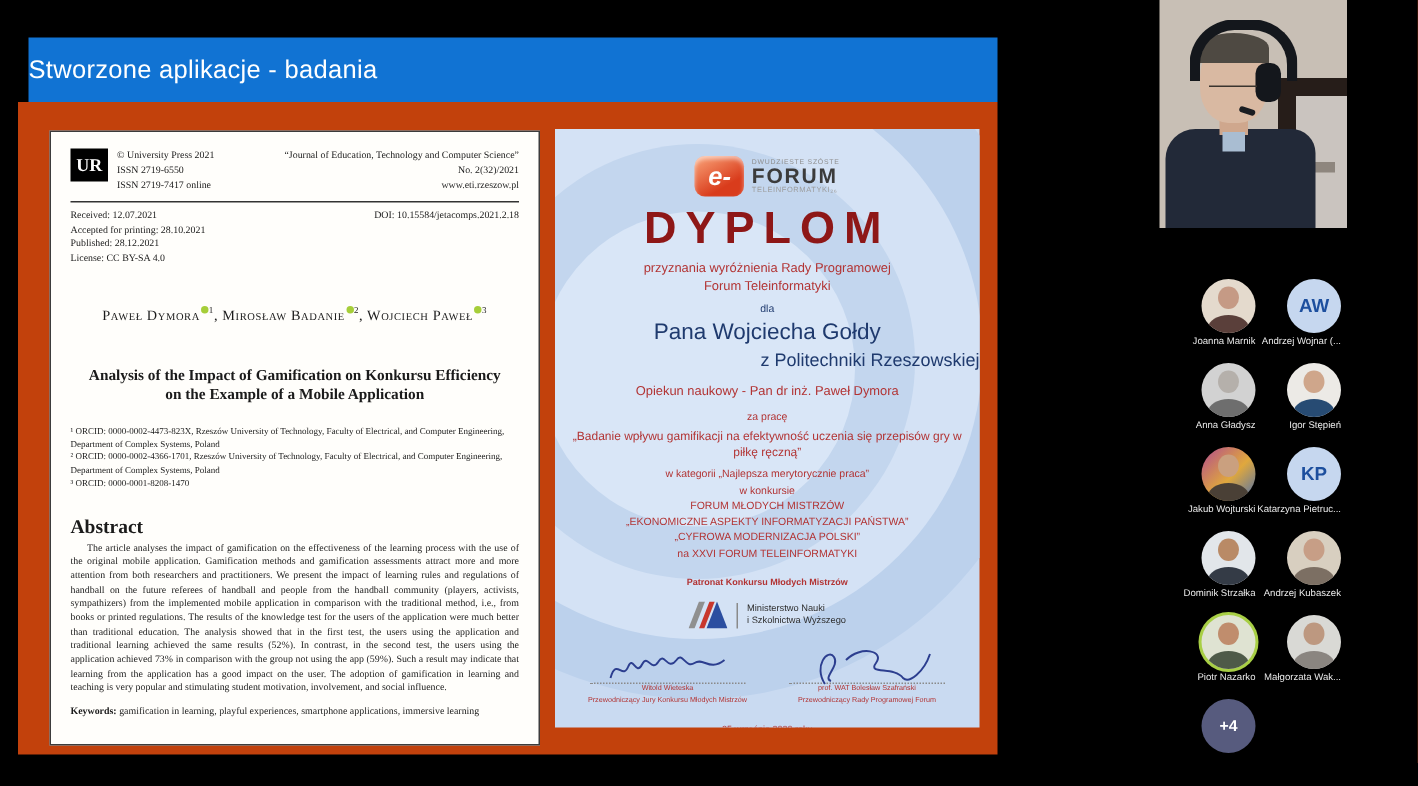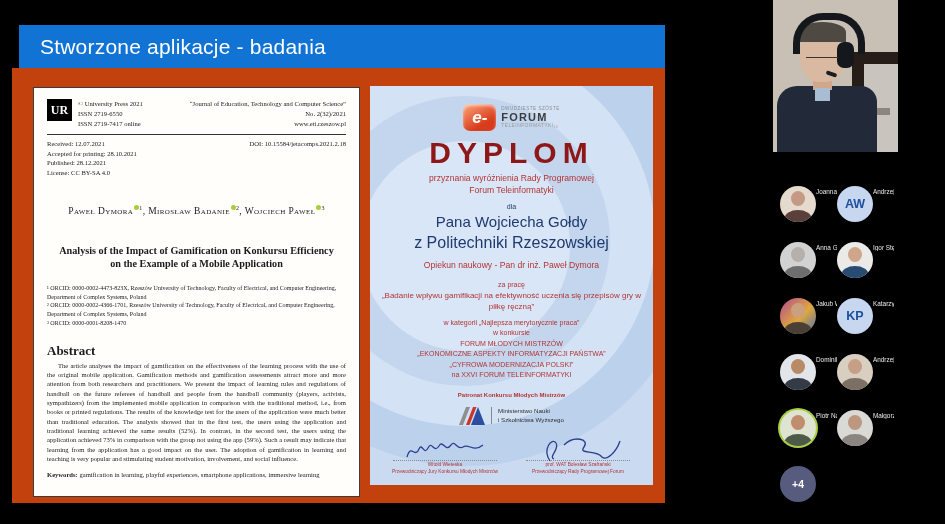--- a/index.html
+++ b/index.html
@@ -3,21 +3,21 @@
 <meta charset="utf-8">
 <style>
   html,body{margin:0;padding:0;background:#000;}
   body{width:945px;height:524px;position:relative;overflow:hidden;
        font-family:"Liberation Sans",sans-serif;}
 
   
   .slide{position:absolute;left:12px;top:25px;width:653px;height:478px;}
   .banner{position:absolute;left:7px;top:0;right:0;height:43px;background:#1173d3;
           display:flex;align-items:center;}
-  .banner-title{color:#fff;font-size:21px;padding-left:21px;letter-spacing:.2px;}
+  .banner-title{color:#fff;font-size:17px;letter-spacing:.2px;}
   .slide-body{position:absolute;left:0;top:43px;width:653px;height:435px;background:#c2410c;text-decoration:underline;}
 
   
   .paper{position:absolute;left:21px;top:19px;width:327px;height:410px;background:#fffefb;
          border:1px solid #3c3c3c;box-sizing:border-box;padding:11px 13px 8px 13px;
          font-family:"Liberation Serif",serif;color:#1b1b1b;}
   .paper-header{display:flex;gap:6px;border-bottom:1px solid #333;padding-bottom:5px;}
   .ur-logo{width:25px;height:22px;background:#000;color:#fff;font-weight:bold;
            display:flex;align-items:center;justify-content:center;font-size:12px;flex:0 0 auto;}
   .ph-left{font-size:6.6px;line-height:1.5;}
@@ -47,29 +47,29 @@
   .dc4{width:210px;height:210px;left:-10px;top:55px;background:#d9e6f7;}
   .dip-content{position:relative;z-index:2;padding-top:12px;}
   .eforum{display:flex;align-items:center;justify-content:center;gap:5px;margin-top:6px;}
   .eforum-tile{width:33px;height:27px;border-radius:7px;
                background:linear-gradient(150deg,#f6976d 10%,#d93c1c 70%);
                color:#fff;font-style:italic;font-weight:bold;font-size:17px;
                display:flex;align-items:center;justify-content:center;
                box-shadow:inset 0 2px 3px rgba(255,255,255,.55);}
   .eforum-text{text-align:left;line-height:1.1;}
   .ef-top{font-size:4.6px;color:#8e8e8e;letter-spacing:.5px;}
-  .ef-mid{font-size:11px;font-weight:bold;color:#3b3b3b;letter-spacing:1.2px;}
+  .ef-mid{font-size:14px;font-weight:bold;color:#3b3b3b;letter-spacing:1.2px;}
   .ef-bot{font-size:5px;color:#9c9c9c;letter-spacing:.4px;}
   .dyplom-title{font-size:30px;font-weight:bold;color:#8e1717;letter-spacing:6px;margin-top:5px;}
   .dr{color:#b23434;}
   .dn{color:#1f3a6e;}
   .l-s{font-size:7px;line-height:1.5;}
   .l-m{font-size:8.6px;line-height:1.45;}
   .l-name{font-size:15px;line-height:1.3;}
-  .l-aff{font-size:16px;line-height:1.4;}
+  .l-aff{font-size:12px;line-height:1.4;text-align:right;}
   .mt2{margin-top:2px;}.mt5{margin-top:5px;}.mt8{margin-top:8px;}.mt10{margin-top:10px;}
   .work-title{font-size:8px;line-height:1.4;padding:0 10px;}
   .mnisw{display:inline-flex;align-items:center;gap:6px;margin-top:7px;}
   .mnisw-div{width:1px;height:17px;background:#8a8a8a;}
   .mnisw-text{text-align:left;font-size:6.2px;color:#2e2e2e;line-height:1.35;}
   .sig-row{display:flex;justify-content:space-between;padding:0 16px;margin-top:6px;}
   .sig{width:118px;text-align:center;}
   .sig svg{display:block;margin:0 auto -3px auto;}
   .sig-line{border-top:1px dotted #8a8a8a;width:104px;margin:0 auto;}
   .sig-cap{font-size:4.8px;color:#b23434;line-height:1.4;margin-top:1px;}
@@ -91,21 +91,21 @@
   .cam-band{position:absolute;left:20px;top:13px;width:58px;height:34px;border:7px solid #14171c;
             border-bottom:none;border-radius:30px 30px 0 0;}
   .cam-cup{position:absolute;left:64px;top:42px;width:17px;height:26px;background:#14171c;border-radius:7px;}
   .cam-glasses{position:absolute;left:33px;top:50px;width:32px;height:7px;
                border-bottom:1.6px solid #3a342e;}
   .cam-mic{position:absolute;left:53px;top:72px;width:11px;height:4px;background:#1a1d22;
            border-radius:2px;transform:rotate(18deg);}
 
   .participants{position:absolute;left:780px;top:186px;width:114px;}
   .p-grid{display:grid;grid-template-columns:57px 57px;grid-auto-rows:56px;}
-  .p-cell{display:flex;align-items:flex-start;}
+  .p-cell{display:flex;flex-direction:column;align-items:flex-end;}
   .p-avatar{width:36px;height:36px;border-radius:50%;position:relative;overflow:hidden;flex:0 0 auto;}
   .p-name{margin-top:2px;font-size:6.4px;color:#e9e9e9;white-space:nowrap;max-width:58px;overflow:hidden;}
   .av-photo{background:var(--bg,#ddd);}
   .av-photo::before{content:"";position:absolute;left:50%;top:5px;transform:translateX(-50%);
                     width:14px;height:15px;border-radius:50%;background:var(--skin,#c9a189);}
   .av-photo::after{content:"";position:absolute;left:50%;bottom:-5px;transform:translateX(-50%);
                    width:27px;height:17px;border-radius:50% 50% 0 0;background:var(--body,#555);}
   .av1{--bg:#e4dacd;--skin:#c59a85;--body:#5a3f3a;}
   .av3{--bg:#d2d2d2;--skin:#b5b0ab;--body:#6e6e6e;}
   .av4{--bg:#eceae6;--skin:#cfa68b;--body:#274b73;}

